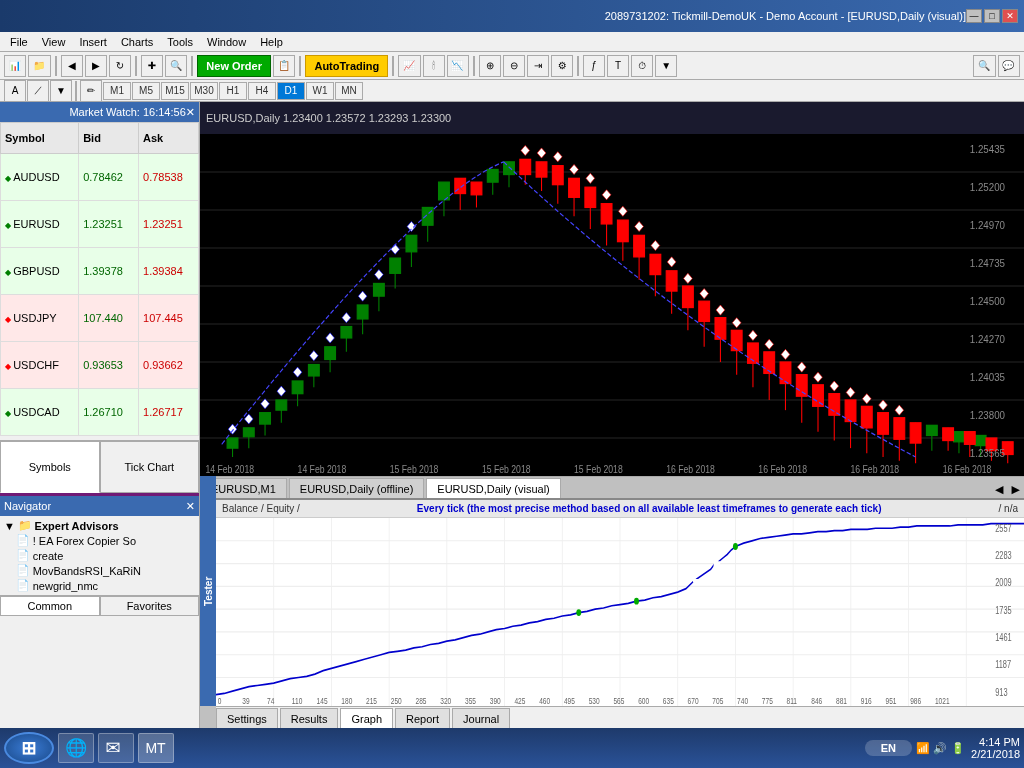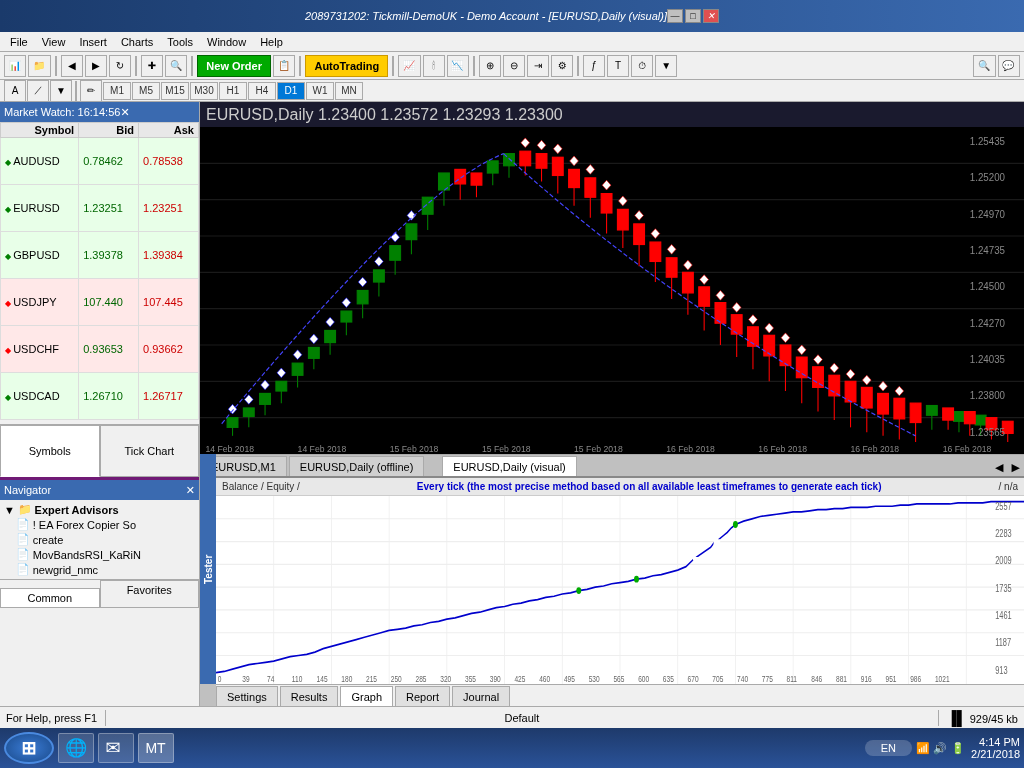--- a/index.html
+++ b/index.html
@@ -5,24 +5,23 @@
     * { margin: 0; padding: 0; box-sizing: border-box; }
     body { font-family: 'Arial', sans-serif; font-size: 11px; background: #c0c0c0; width: 1024px; height: 768px; overflow: hidden; }
 
     
     #title-bar {
       background: linear-gradient(to right, #1a3a6b, #3a6ab0);
       color: white;
       height: 22px;
       display: flex;
       align-items: center;
-      justify-content: center;
+      justify-content: flex-end;
       padding: 16px 6px;
       font-size: 11px;
-      font-style: italic;
     }
     #title-controls { display: flex; gap: 2px; }
     #title-controls span {
       width: 16px; height: 14px; background: #c0c0c0; border: 1px solid #888;
       display: flex; align-items: center; justify-content: center; font-size: 9px; cursor: pointer;
       color: black;
     }
     #title-controls span:last-child { background: #e05050; color: white; }
 
     
@@ -86,36 +85,36 @@
       flex-direction: column;
       background: #f0f0f0;
       border-right: 1px solid #aaa;
     }
 
     #market-watch-header {
       background: #3a6ab0;
       color: white;
       padding: 2px 4px;
       display: flex;
-      justify-content: flex-start;
+      justify-content: flex-end;
       align-items: center;
       font-size: 11px;
       height: 20px;
     }
 
     #market-watch-table {
       width: 100%;
       border-collapse: collapse;
       font-size: 11px;
     }
     #market-watch-table th {
       background: #e8e8e8;
       border: 1px solid #ccc;
-      padding: 1px 4px;
-      text-align: right;
+      padding: 9px 4px;
+      text-align: left;
     }
     #market-watch-table td {
       border: 1px solid #ddd;
       padding: 17px 4px;
     }
     .row-green { background: #e8ffe8; }
     .row-red { background: #ffe8e8; }
     .symbol-dot-green::before { content: '◆'; color: green; margin-right: 2px; font-size: 8px; }
     .symbol-dot-red::before { content: '◆'; color: red; margin-right: 2px; font-size: 8px; }
     .bid-val { color: #006600; }
@@ -154,36 +153,36 @@
     .nav-indent { margin-left: 12px; }
 
     #navigator-tabs {
       display: flex;
       border-top: 1px solid #aaa;
     }
     .nav-tab {
       flex: 1; padding: 3px 4px; font-size: 11px; text-align: center;
       cursor: pointer; border: 1px solid #aaa; background: #f0f0f0;
     }
-    .nav-tab.active { background: white; margin-top: 8px; }
+    .nav-tab.active { background: white; }
 
     
     #chart-area {
       flex: 1;
       display: flex;
       flex-direction: column;
       background: #000;
     }
 
     #chart-info-bar {
       background: #1a1a2e;
       color: #aaa;
-      font-size: 16px;
+      font-size: 11px;
       padding: 2px 6px;
-      height: 25px;
+      height: 32px;
       display: flex;
       align-items: center;
     }
 
     #chart-canvas {
       flex: 1;
       background: #22c55e;
       position: relative;
       overflow: hidden;
     }
@@ -200,21 +199,21 @@
       border-top: 1px solid #aaa;
       height: 22px;
       align-items: flex-end;
     }
     .chart-tab {
       padding: 2px 10px; font-size: 11px; cursor: pointer;
       border: 1px solid #aaa; border-bottom: none;
       background: #d0d0d0; margin-right: 2px;
       height: 20px; display: flex; align-items: center;
     }
-    .chart-tab.active { background: white; color: black; margin-left: 16px; }
+    .chart-tab.active { background: white; color: black; }
     .chart-tab-nav { margin-left: auto; display: flex; }
     .chart-tab-nav span { cursor: pointer; padding: 2px 4px; font-size: 11px; }
     #tester-label {
       writing-mode: vertical-lr;
       transform: rotate(180deg);
       background: #3a6ab0;
       color: white;
       padding: 4px 2px;
       font-size: 10px;
       font-weight: bold;
@@ -816,47 +815,37 @@
             <div class="tester-tab active">Graph</div>
             <div class="tester-tab">Report</div>
             <div class="tester-tab">Journal</div>
           </div>
         </div>
       </div>
 
     </div>
   </div>
 
-  <div id="status-bar">
-    <span>For Help, press F1</span>
-    <div class="status-sep"></div>
-    <span style="flex:1; text-align:center;">Default</span>
-    <div class="status-sep"></div>
-    <span>
-      <span style="font-size:14px;">▐▌</span>
-      <span>929/45 kb</span>
-    </span>
-  </div>
 
   <div id="taskbar">
     <div id="start-btn">
       <span style="color:white; font-size:18px; font-weight:bold;">⊞</span>
     </div>
     <div class="taskbar-app">
       <span style="font-size:18px;">🌐</span>
     </div>
     <div class="taskbar-app">
       <span style="font-size:18px;">✉</span>
     </div>
     <div class="taskbar-app" style="background:rgba(255,255,255,0.25);">
       <span style="font-size:14px; color:white;">MT</span>
     </div>
     <div class="taskbar-right">
       <div class="sys-tray">
-        <span style="background:rgba(255,255,255,0.2); padding:2px 16px; border-radius:8px;">EN</span>
+        <span style="background:rgba(255,255,255,0.2); padding:2px 16px; border-radius:8px;font-weight:bold;">EN</span>
         <span>📶</span>
         <span>🔊</span>
         <span>🔋</span>
       </div>
       <div style="text-align:right;">
         <div>4:14 PM</div>
         <div>2/21/2018</div>
       </div>
     </div>
   </div>

